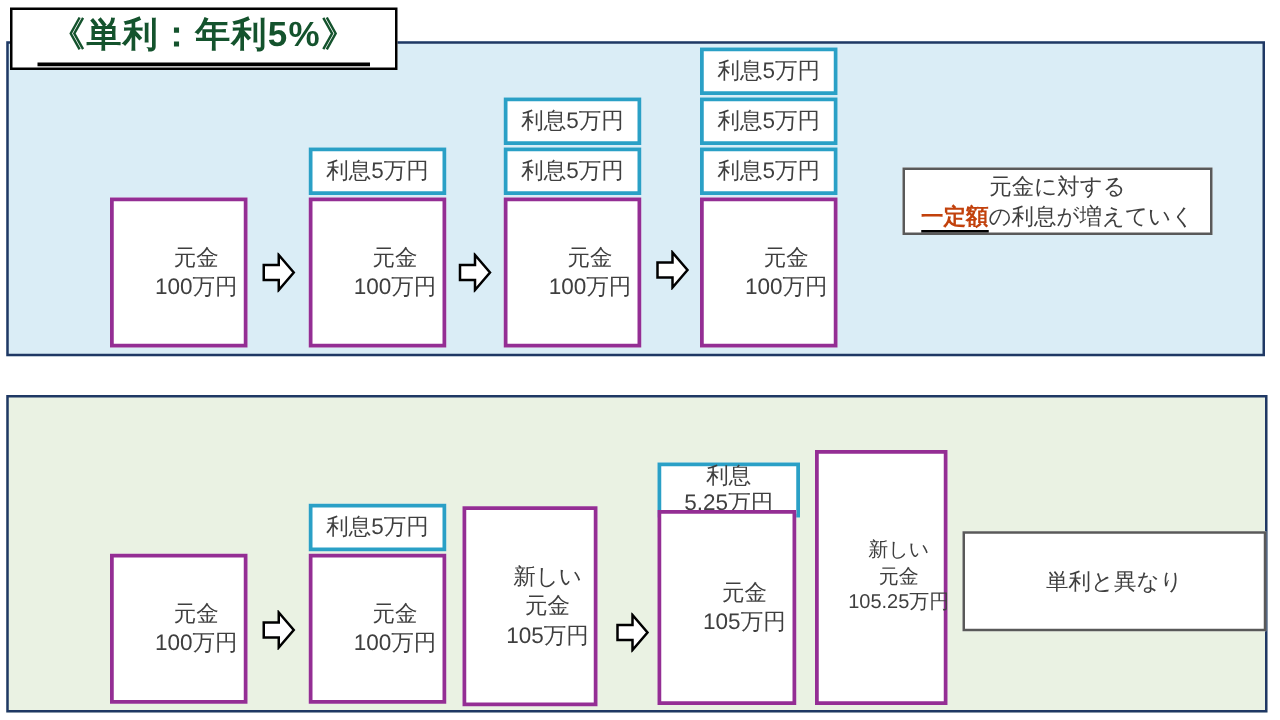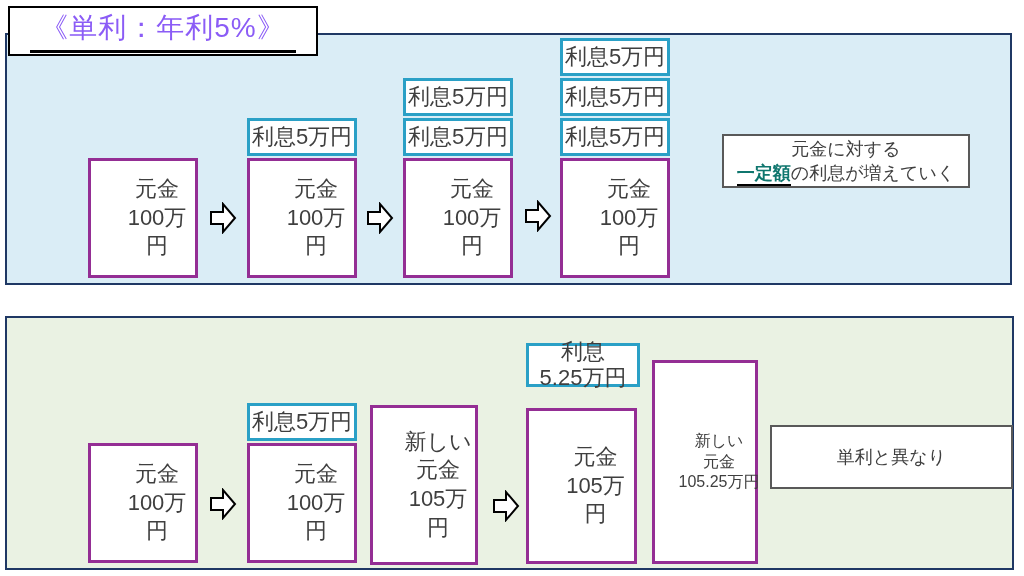--- a/index.html
+++ b/index.html
@@ -9,40 +9,40 @@
     font-family:"Liberation Sans","DejaVu Sans",sans-serif;color:#3f3f3f;
   }
   .panel{position:absolute;border:2px solid var(--panel-border,#1F3864);}
   .panel-simple{left:5px;top:33px;width:1007px;height:252px;background:var(--panel-simple-bg,#DAEDF6);}
   .panel-compound{left:5px;top:316px;width:1009px;height:254px;background:var(--panel-compound-bg,#EAF2E3);}
   .title-box{
     position:absolute;left:8px;width:310px;height:50px;background:#fff;
     border:2px solid #000;display:flex;align-items:center;justify-content:center;
   }
   .title-box span{
-    font-size:28px;font-weight:normal;color:#8b5cf6;letter-spacing:1px;
+    font-size:28px;font-weight:bold;color:#14532d;letter-spacing:1px;
     border-bottom:3px solid #000;padding:0 10px 3px 10px;white-space:nowrap;
   }
   .t-simple{top:6px;}
   .t-compound{top:293px;}
   .bx{
     position:absolute;background:#fff;display:flex;flex-direction:column;
     align-items:center;justify-content:center;text-align:center;
-    font-size:22px;line-height:1.3;
+    font-size:18px;line-height:1.3;
   }
   .pbox{border:3px solid var(--principal-border,#942E94);padding-left:28px;}
   .ibox{border:3px solid var(--interest-border,#2AA0C6);}
   .small{font-size:16px;}
   .arrow{position:absolute;width:28px;height:32px;}
   .note{
     position:absolute;background:#fff;border:2px solid var(--note-border,#595959);
     display:flex;flex-direction:column;align-items:center;justify-content:center;
     font-size:18px;line-height:1.35;color:#3f3f3f;text-align:center;
   }
-  .note b{color:#0f766e;font-weight:bold;border-bottom:2px solid #000;padding-bottom:1px;margin-top:16px;}
+  .note b{color:#c2410c;font-weight:bold;border-bottom:2px solid #000;padding-bottom:1px;margin-top:16px;}
   .nowrap{white-space:nowrap;}
 </style>
 </head>
 <body>
 
 <div class="stage">
 
   <div class="panel panel-simple"></div>
 
   <div class="title-box t-simple">
@@ -127,32 +127,32 @@
   <div class="bx pbox" style="left:370px;top:405px;width:108px;height:160px;">
     <span>新しい</span>
     <span>元金</span>
     <span>105万円</span>
   </div>
 
   <svg class="arrow" style="left:492px;top:490px;" viewBox="0 0 28 32">
     <polygon points="2,10 14,10 14,2 26,16 14,30 14,22 2,22" fill="#ffffff" stroke="#000000" stroke-width="2"></polygon>
   </svg>
 
-  <div class="bx ibox" style="left:526px;top:343px;width:114px;height:44px;line-height:1.2;">
+  <div class="bx ibox" style="left:526px;top:370px;width:114px;height:44px;line-height:1.2;">
     <span>利息</span>
     <span>5.25万円</span>
   </div>
   <div class="bx pbox" style="left:526px;top:408px;width:111px;height:156px;">
     <span>元金</span>
     <span>105万円</span>
   </div>
 
   <div class="bx pbox small" style="left:652px;top:360px;width:106px;height:204px;">
     <span>新しい</span>
     <span>元金</span>
     <span class="nowrap">105.25万円</span>
   </div>
 
-  <div class="note" style="left:770px;top:425px;width:243px;height:64px;">
+  <div class="note" style="left:770px;top:425px;width:243px;height:80px;">
     <span class="nowrap">単利と異なり</span>
   </div>
 
 </div>
 
 </body></html>

